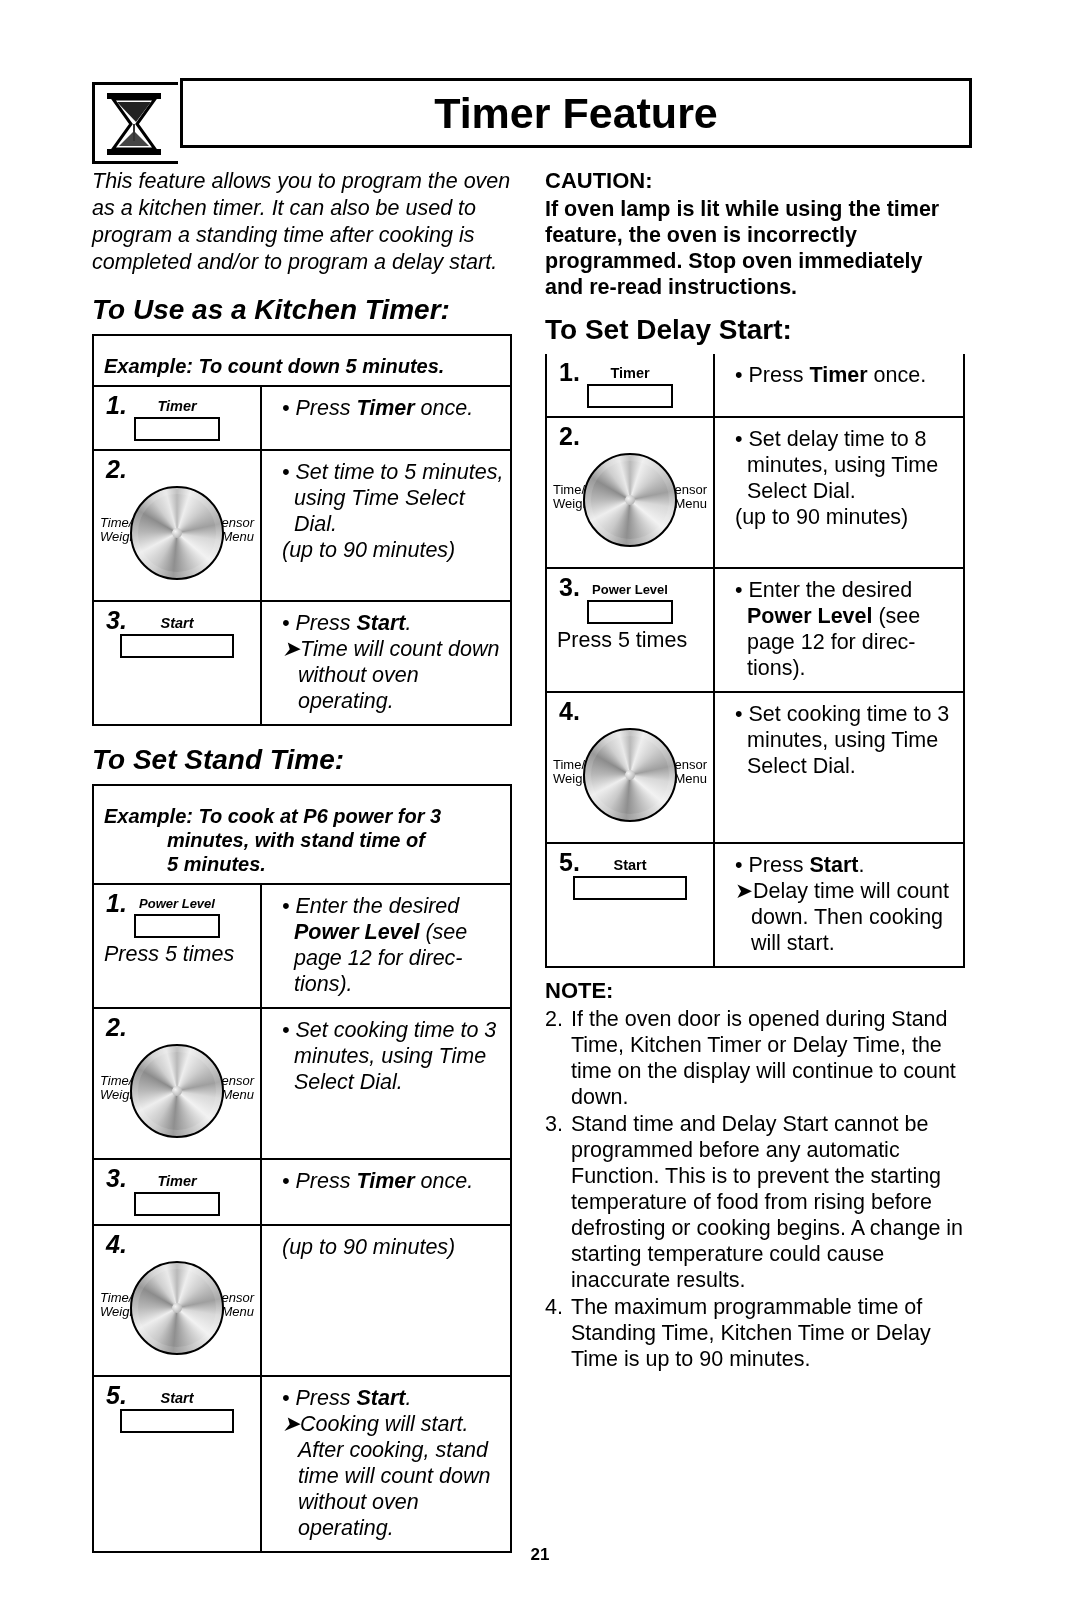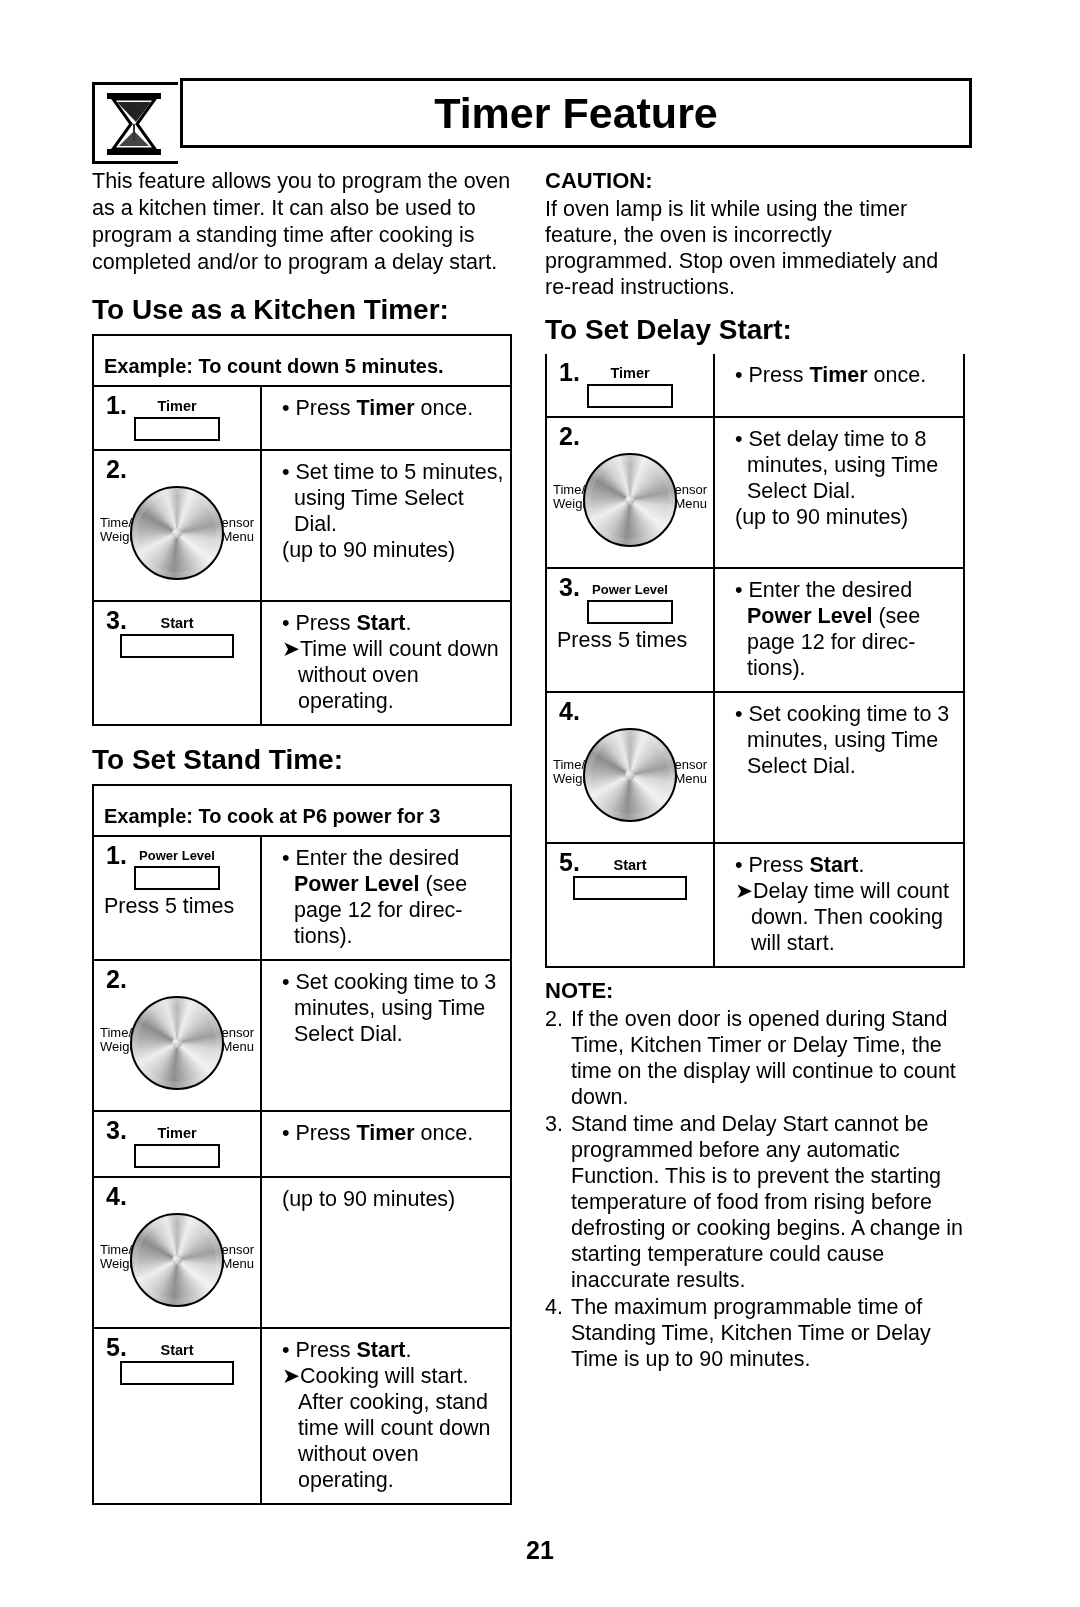--- a/index.html
+++ b/index.html
@@ -22,21 +22,21 @@
   }
   .header-title { font-size:43px; font-weight:bold; letter-spacing:0px; }
   .hourglass {
     position:absolute; left:0px; top:4px; width:86px; height:82px;
     border-left:3px solid #000; border-top:3px solid #000; border-bottom:3px solid #000;
     box-sizing:border-box; background:#fff;
   }
   .hg-svg { position:absolute; left:8px; top:6px; }
 
   
-  .col-left { position:absolute; left:92px; top:168px; width:420px; }
+  .col-left { position:absolute; left:92px; top:168px; width:420px;font-style:italic; }
   .col-right { position:absolute; left:545px; top:168px; width:420px; }
 
   p.intro { margin:0; font-size:21.5px; line-height:27px; }
 
   h2.sec {
     font-size:28px; font-weight:bold; margin:18px 0 8px 0;
   }
   h2.sec.right { margin-top:0; }
 
   
@@ -95,25 +95,25 @@
   .dial-txt.tl { left:2px; top:32px; }
   .dial-txt.tr { right:2px; top:32px; text-align:right; }
 
   
   .note-title { font-size:22px; font-weight:bold; margin:10px 0 2px 0; }
   ol.notes { margin:0; padding:0; list-style:none; font-size:21.5px; line-height:26px; }
   ol.notes li { padding-left:26px; text-indent:-26px; margin-bottom:1px; }
   ol.notes li span.n { display:inline-block; width:26px; text-indent:0; }
 
   .caution-title { font-size:22px; font-weight:bold; margin:0 0 2px 0; }
-  .caution-body { font-size:21.5px; line-height:26px; font-weight:normal; margin:0 0 14px 0; }
+  .caution-body { font-size:21.5px; line-height:26px; font-weight:bold; margin:0 0 14px 0; }
 
   .pagenum {
     position:absolute; left:0; right:0; bottom:42px; text-align:center;
-    font-size:25px; font-weight:bold;
+    font-size:17px; font-weight:bold;
   }
 </style>
 </head>
 <body>
 
 <div class="page">
 
   <div class="header">
     <div class="hourglass">
       <svg class="hg-svg" width="62" height="66" viewBox="0 0 62 66">
@@ -183,20 +183,21 @@
           <div class="arrow-line">➤Time will count down without oven operating.</div>
         </div>
       </div>
 
     </div>
 
     <h2 class="sec">To Set Stand Time:</h2>
 
     <div class="example-box">
       <span>Example: To cook at P6 power for 3</span>
+      <span class="indent">minutes, with stand time of<br>5 minutes.</span>
     </div>
 
     <div class="steps">
 
       <div class="step-row">
         <div class="step-left">
           <div class="step-num">1.</div>
           <div class="btn-graphic first">
             <div class="btn-label small">Power Level</div>
             <div class="btn-rect"></div>

